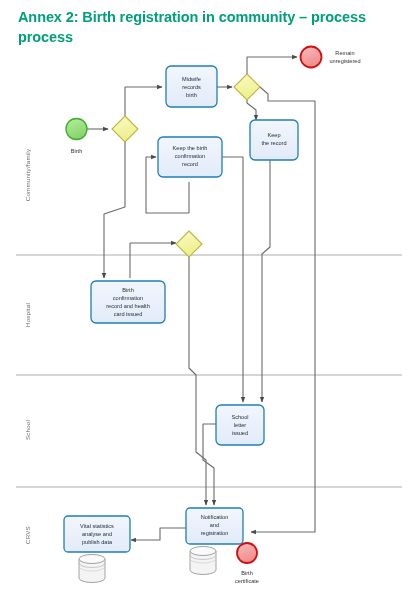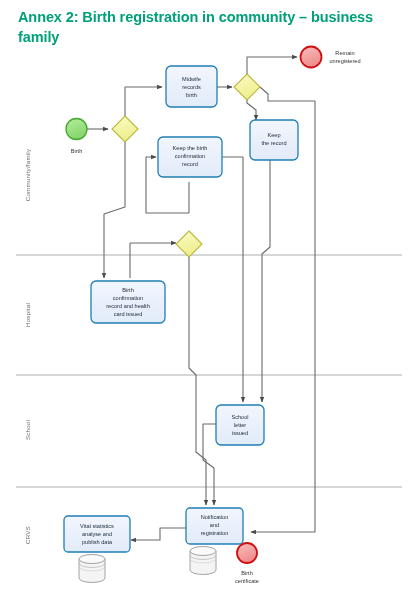--- a/index.html
+++ b/index.html
@@ -46,21 +46,21 @@
   }
   .event-text {
     font-family: "Liberation Sans", sans-serif;
     font-size: 5.6px;
     fill: #333333;
   }
 </style>
 </head>
 <body>
 
-<div id="page-title">Annex 2: Birth registration in community – business family</div>
+<div id="page-title">Annex 2: Birth registration in community – process process</div>
 
 <div id="diagram-wrap">
 <svg id="bpmn" width="418" height="591" viewBox="0 0 418 591" xmlns="http://www.w3.org/2000/svg">
   <defs>
     <marker id="arrow" viewBox="0 0 10 10" refX="9" refY="5" markerWidth="5" markerHeight="5" orient="auto-start-reverse">
       <path d="M 0 1 L 10 5 L 0 9 z" fill="#4a4a4a"></path>
     </marker>
     <linearGradient id="gStart" x1="0" y1="0" x2="0.4" y2="1">
       <stop offset="0%" stop-color="#b6ee9e"></stop>
       <stop offset="100%" stop-color="#86d46d"></stop>

